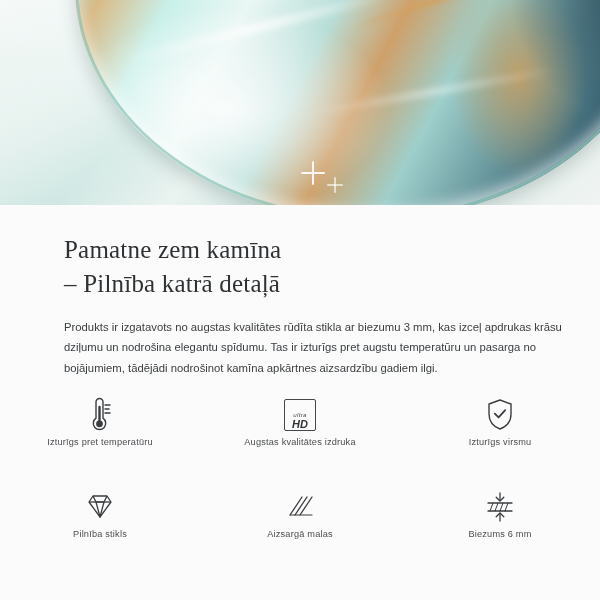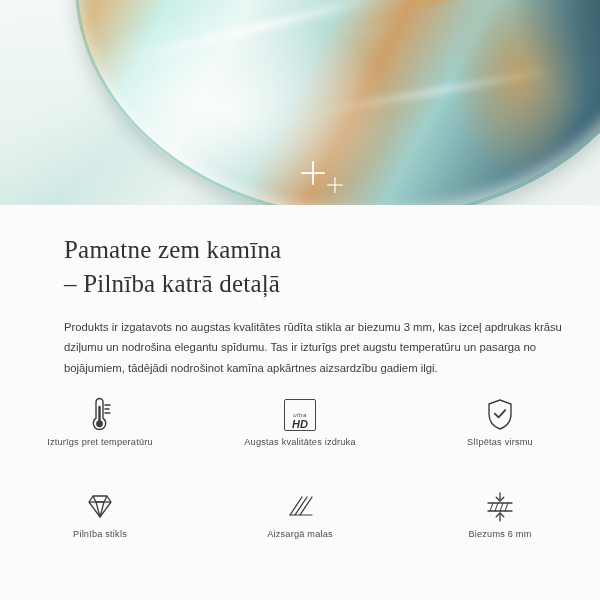--- a/index.html
+++ b/index.html
@@ -237,21 +237,21 @@
       <div class="feature-label">Augstas kvalitātes izdruka</div>
     </div>
 
     <div class="feature">
       <div class="feature-icon">
         <svg width="34" height="38" viewBox="0 0 34 38" fill="none" stroke="#3a3d40" stroke-width="1.4" stroke-linejoin="round" stroke-linecap="round">
           <path d="M17 4l11 4v10c0 7.2-4.6 12.6-11 15C10.6 30.6 6 25.2 6 18V8l11-4z"></path>
           <path d="M11.8 17.6l3.8 3.8 6.6-7.2" stroke-width="1.8"></path>
         </svg>
       </div>
-      <div class="feature-label">Slīpētas virsmu</div>
+      <div class="feature-label">Izturīgs virsmu</div>
     </div>
 
     <div class="feature">
       <div class="feature-icon">
         <svg width="36" height="34" viewBox="0 0 36 34" fill="none" stroke="#3a3d40" stroke-width="1.3" stroke-linejoin="round">
           <path d="M7 12l4-6h14l4 6-11 15L7 12z"></path>
           <path d="M7 12h22"></path>
           <path d="M11 6l3 6-0 0 4 15 4-15 3-6"></path>
           <path d="M14 12h8"></path>
         </svg>

